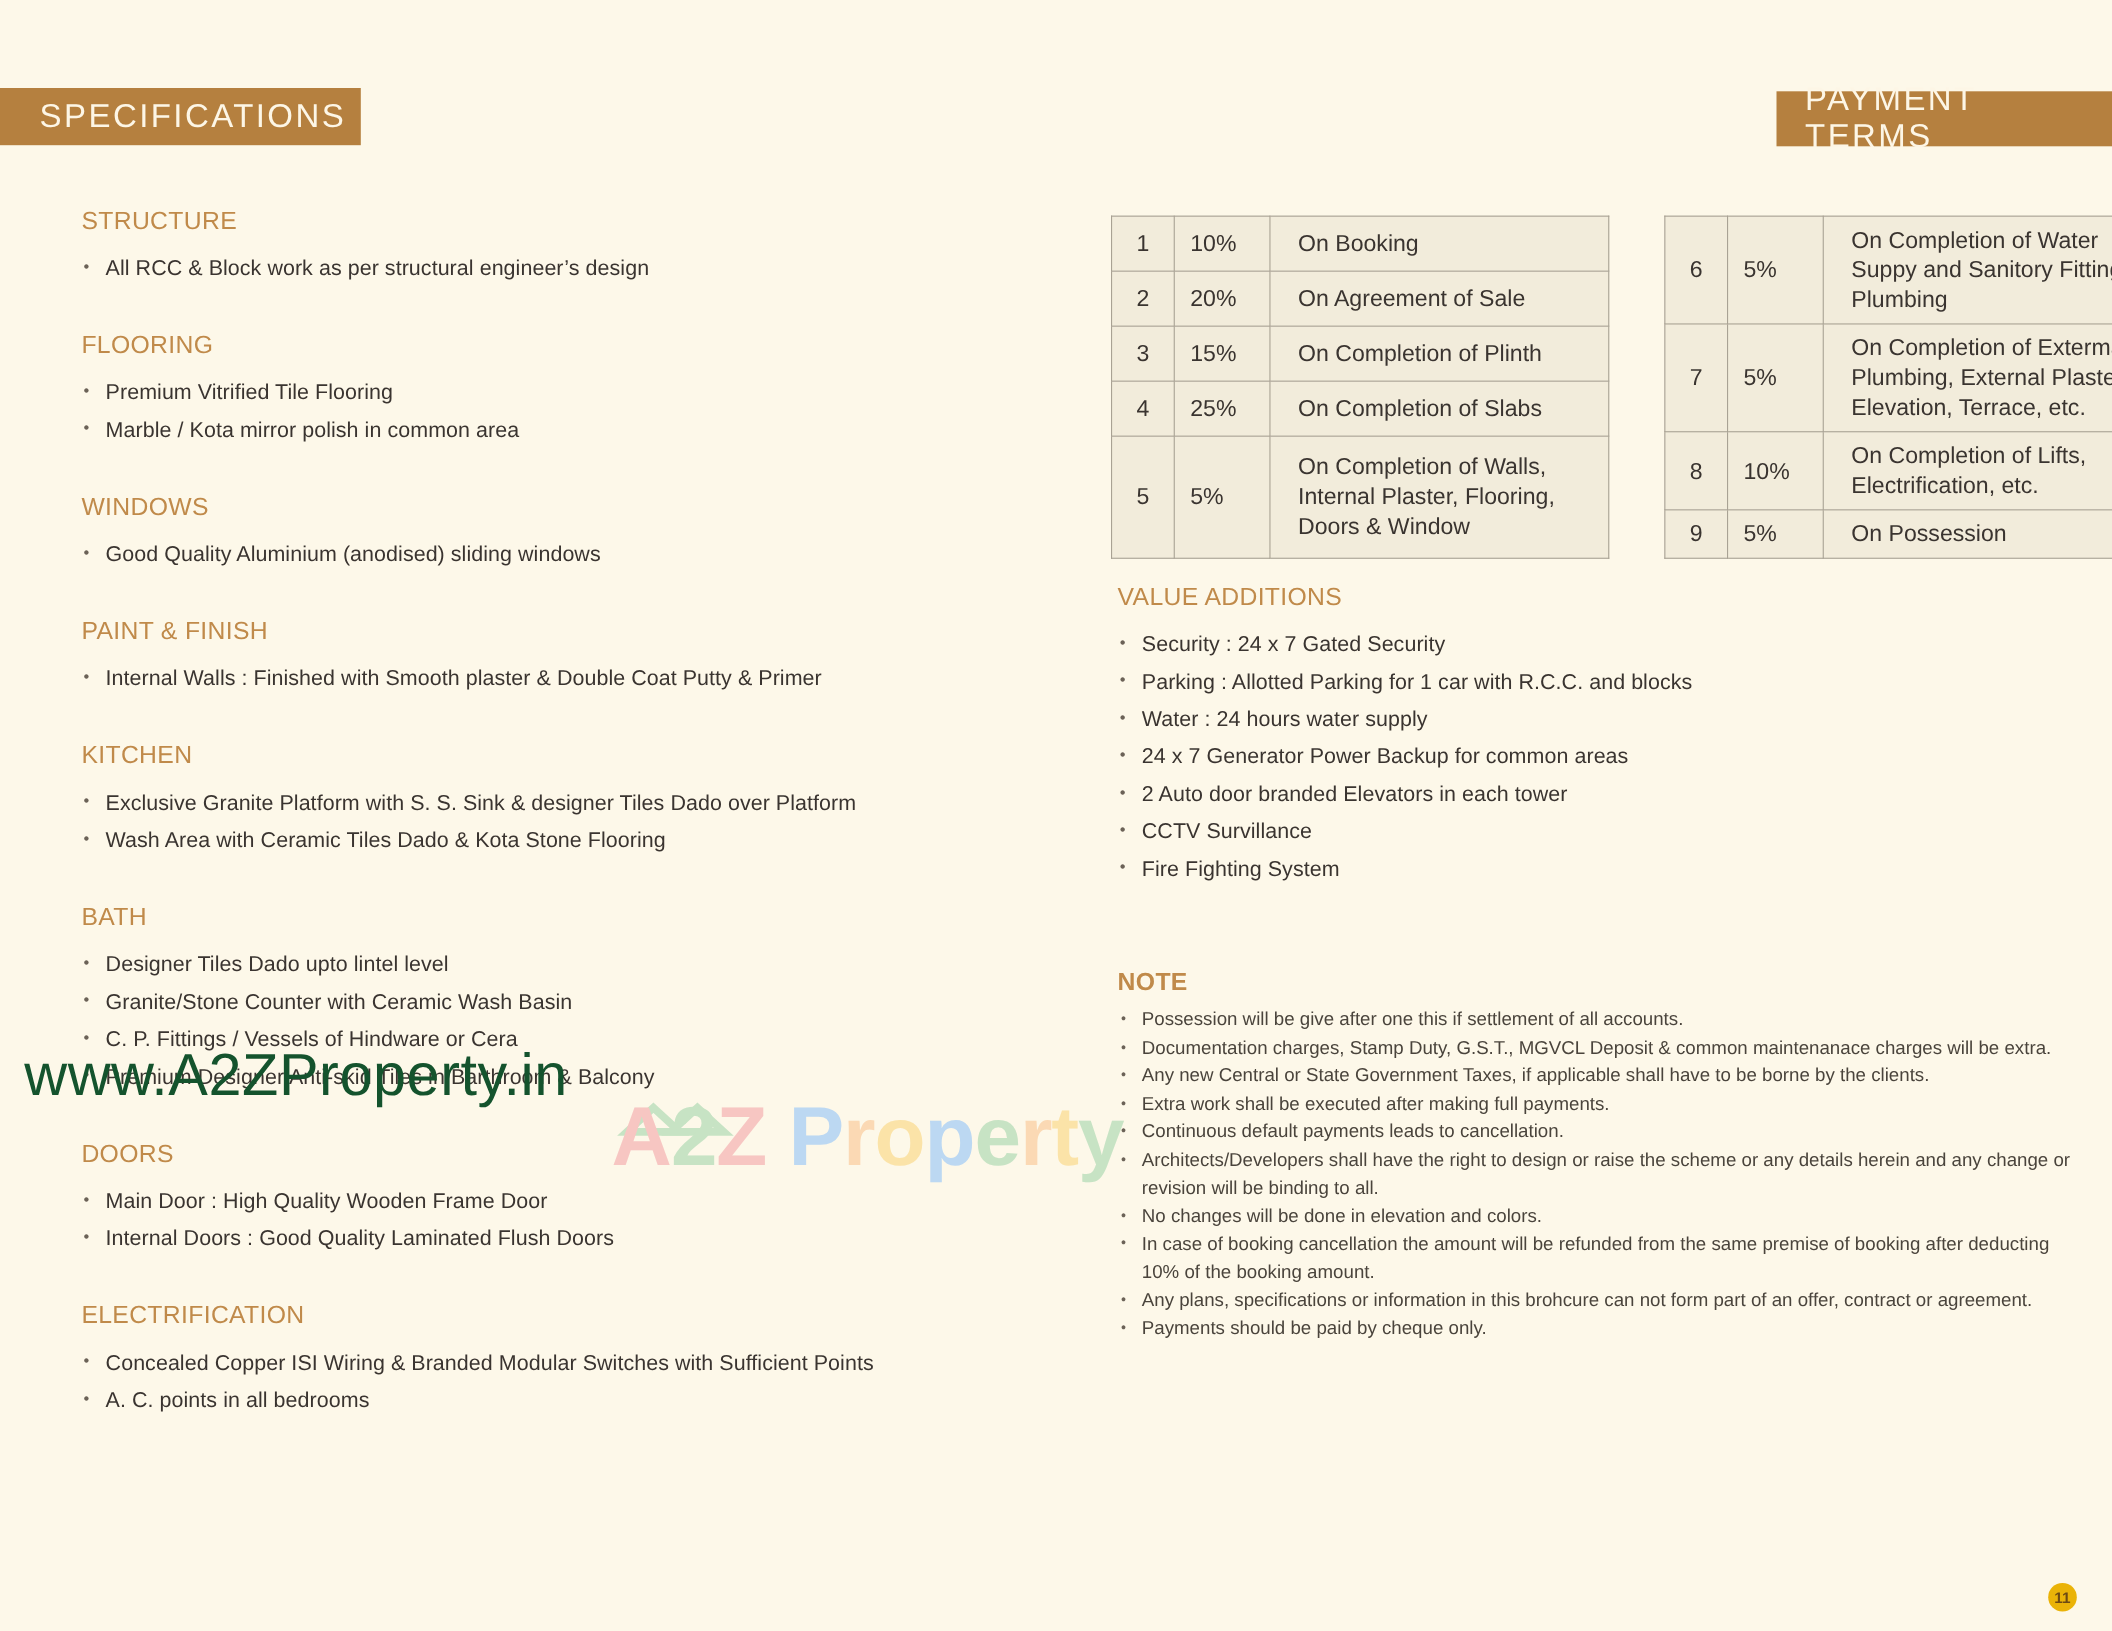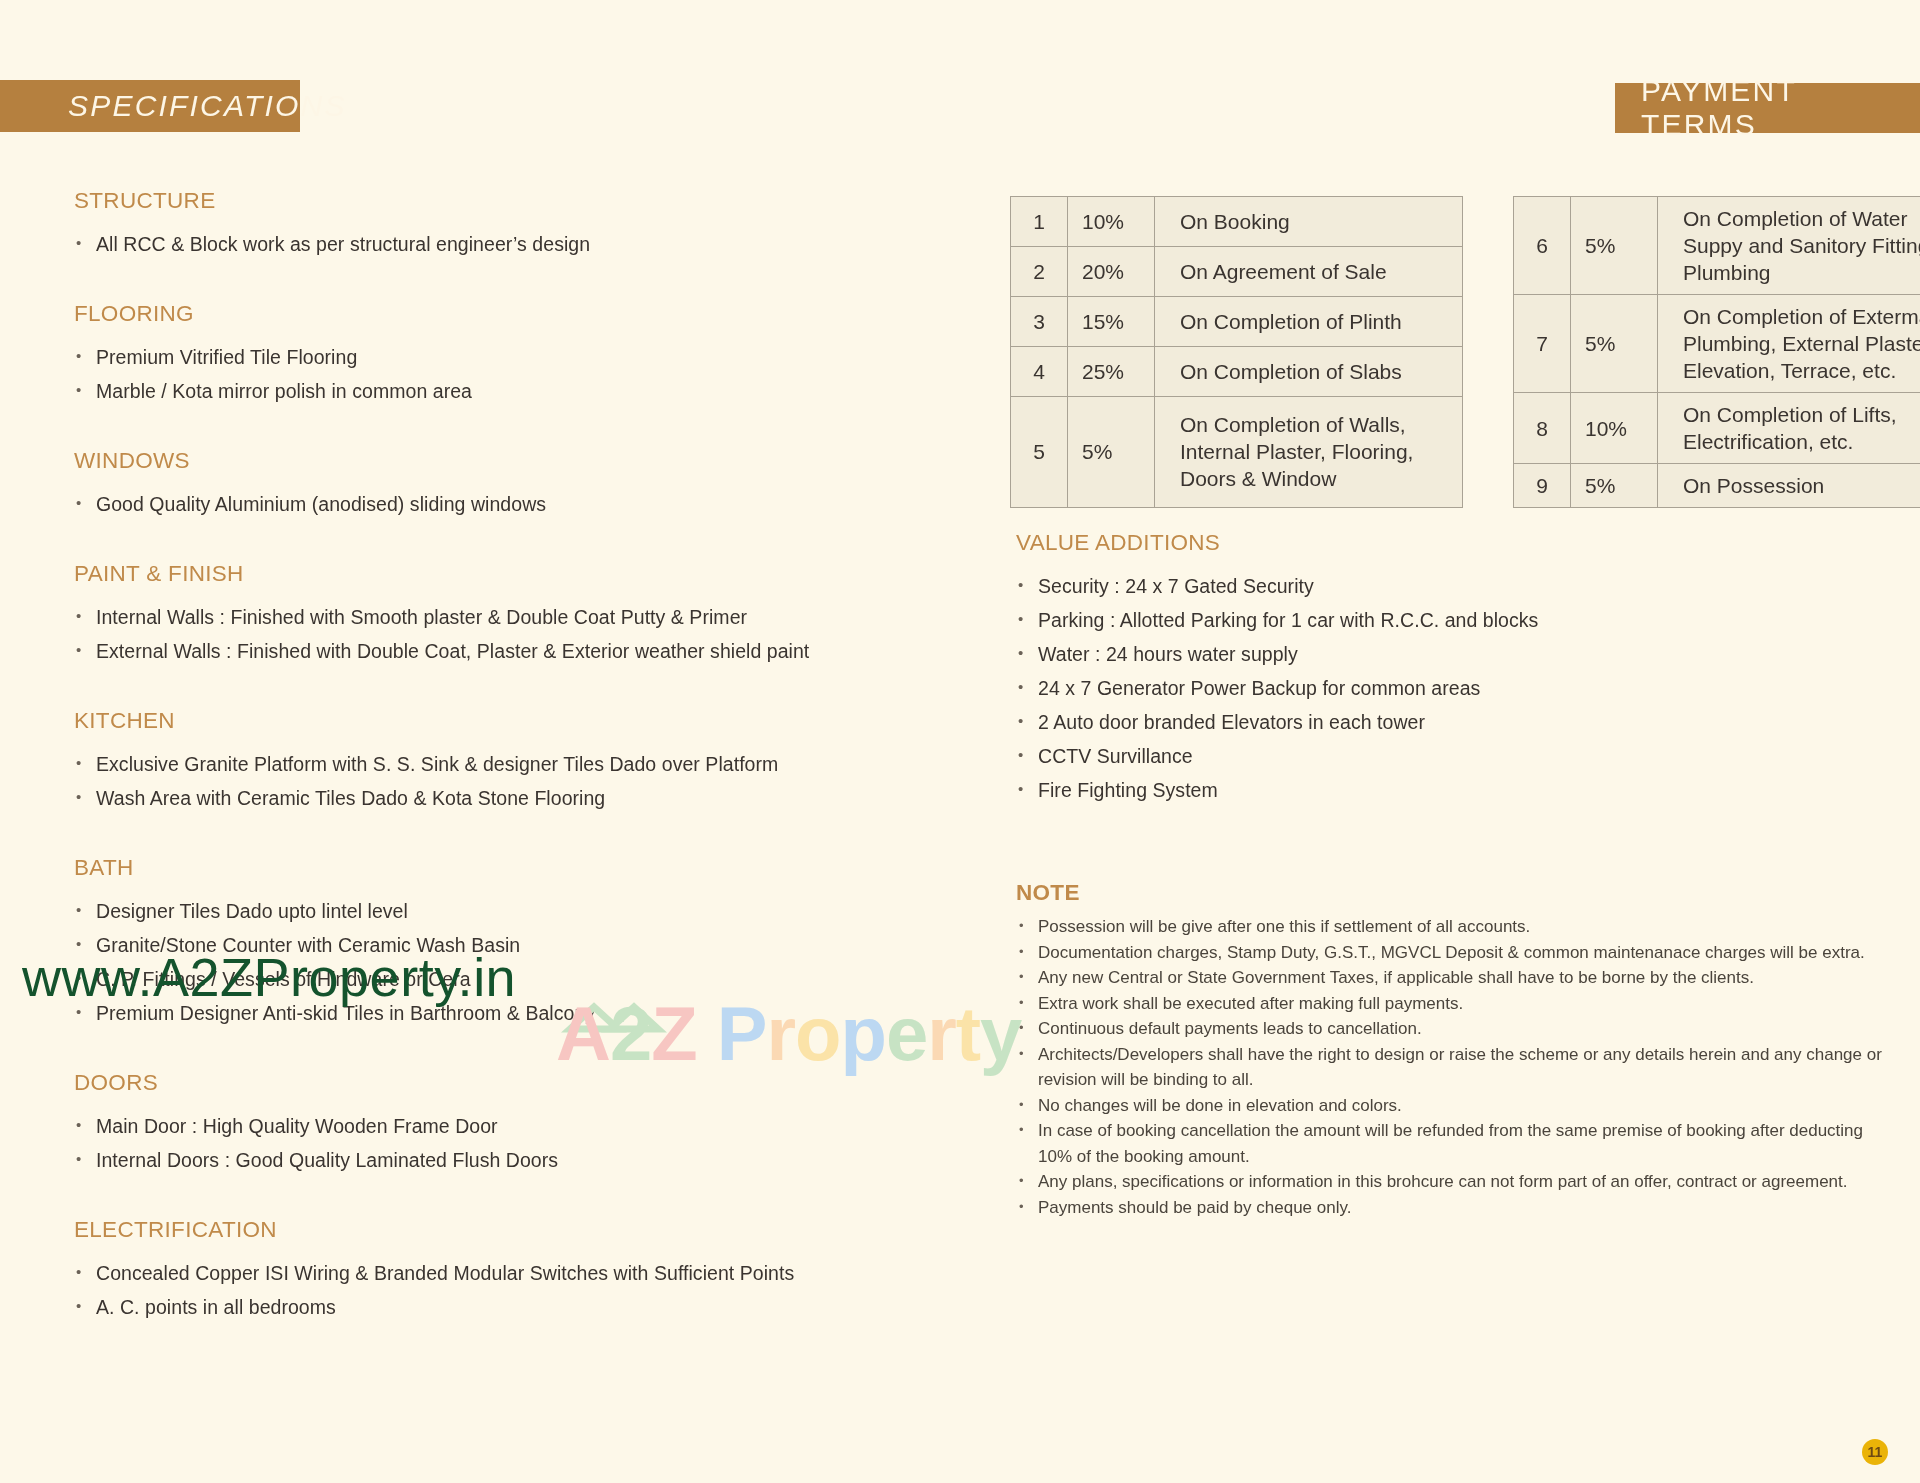--- a/index.html
+++ b/index.html
@@ -79,25 +79,24 @@
     display: flex;
     align-items: center;
     font-size: 30px;
     letter-spacing: 2.2px;
     font-weight: 400;
     z-index: 3;
   }
   .bar-specs {
     left: 0;
     top: 80px;
-    width: 300px;
+    width: 328px;
     height: 52px;
-    padding-left: 68px;
+    padding-left: 36px;
     box-sizing: border-box;
-    font-style: italic;
   }
   .bar-payment {
     right: 0;
     top: 83px;
     width: 305px;
     height: 50px;
     padding-left: 26px;
     box-sizing: border-box;
   }
 
@@ -276,21 +275,20 @@
       <div class="sec-block">
         <h3 class="sec-title">WINDOWS</h3>
         <ul class="spec-list">
           <li>Good Quality Aluminium (anodised) sliding windows</li>
         </ul>
       </div>
       <div class="sec-block">
         <h3 class="sec-title">PAINT &amp; FINISH</h3>
         <ul class="spec-list">
           <li>Internal Walls : Finished with Smooth plaster &amp; Double Coat Putty &amp; Primer</li>
-          <li>External Walls : Finished with Double Coat, Plaster &amp; Exterior weather shield paint</li>
         </ul>
       </div>
       <div class="sec-block">
         <h3 class="sec-title">KITCHEN</h3>
         <ul class="spec-list">
           <li>Exclusive Granite Platform with S. S. Sink &amp; designer Tiles Dado over Platform</li>
           <li>Wash Area with Ceramic Tiles Dado &amp; Kota Stone Flooring</li>
         </ul>
       </div>
       <div class="sec-block">

